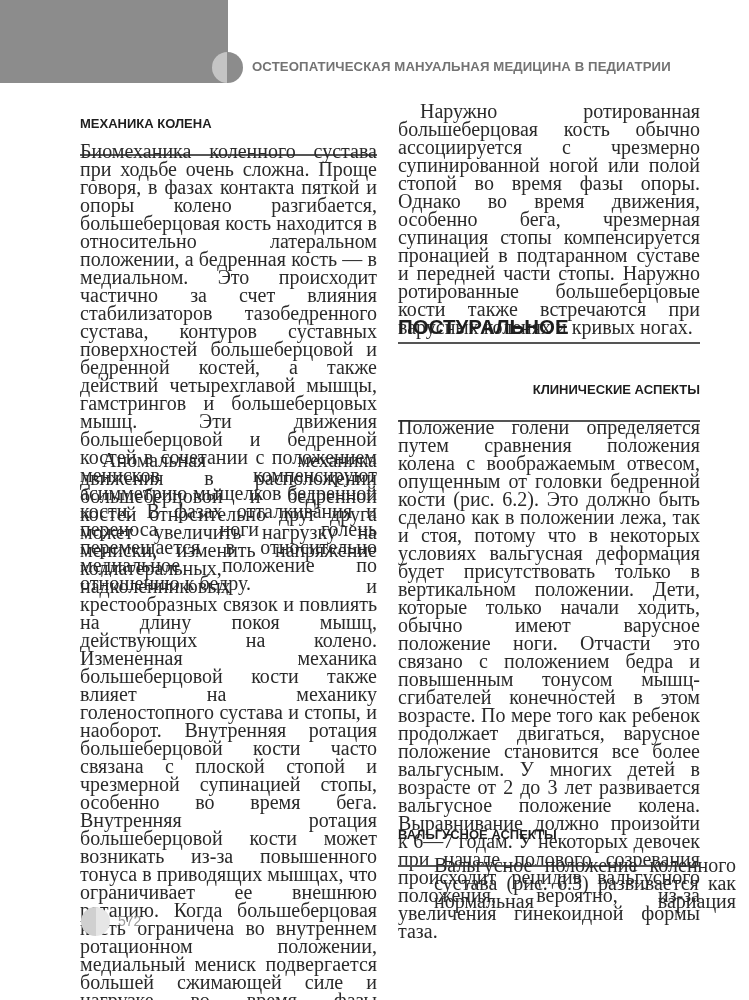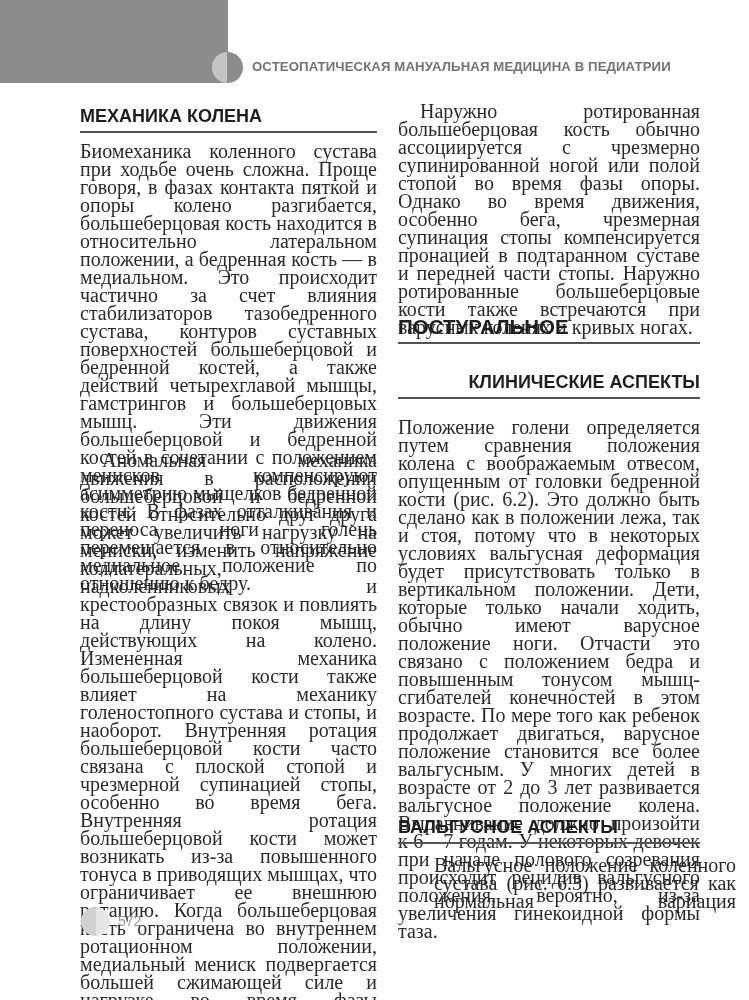--- a/index.html
+++ b/index.html
@@ -8,21 +8,21 @@
   .corner-block { position:absolute; left:0; top:0; width:228px; height:83px; background:#8c8c8c; }
   .hdr-circle { position:absolute; left:212px; top:52px; width:31px; height:31px; border-radius:50%;
                 background:linear-gradient(to right,#c4c4c4 50%,#8c8c8c 50%); }
   .running-head { position:absolute; left:252px; top:59px; font-family:"Liberation Sans","DejaVu Sans",sans-serif;
                   font-size:13.2px; font-weight:bold; color:#737373; letter-spacing:0.1px; white-space:nowrap; }
   .col { position:absolute; top:0; }
   .col-left { left:80px; width:297px; }
   .col-right { left:398px; width:302px; }
   .h2 { font-family:"Liberation Sans","DejaVu Sans",sans-serif; color:#1e1e1e; border-bottom:2px solid #555;
         margin:0; padding:0; }
-  .h-sub { font-size:18px; line-height:20px; padding-bottom:5px; }
+  .h-sub { font-size:13px; line-height:20px; padding-bottom:20px;margin-top:8px; }
   .h-main { font-size:20.5px; line-height:21px; padding-bottom:5px; }
   p { margin:0; font-size:20px; line-height:18px; text-align:justify; text-align-last:left; hyphens:manual; }
   p.indent { text-indent:22px; }
   .abs { position:absolute; }
   .page-circle { position:absolute; left:81px; top:907px; width:29px; height:29px; border-radius:50%;
                  background:linear-gradient(to right,#d0d0d0 50%,#e6e6e6 50%); }
   .page-num { position:absolute; left:118px; top:913px; font-family:"Liberation Sans","DejaVu Sans",sans-serif;
               font-size:14px; color:#9a9a9a; }
 </style>
 </head>

